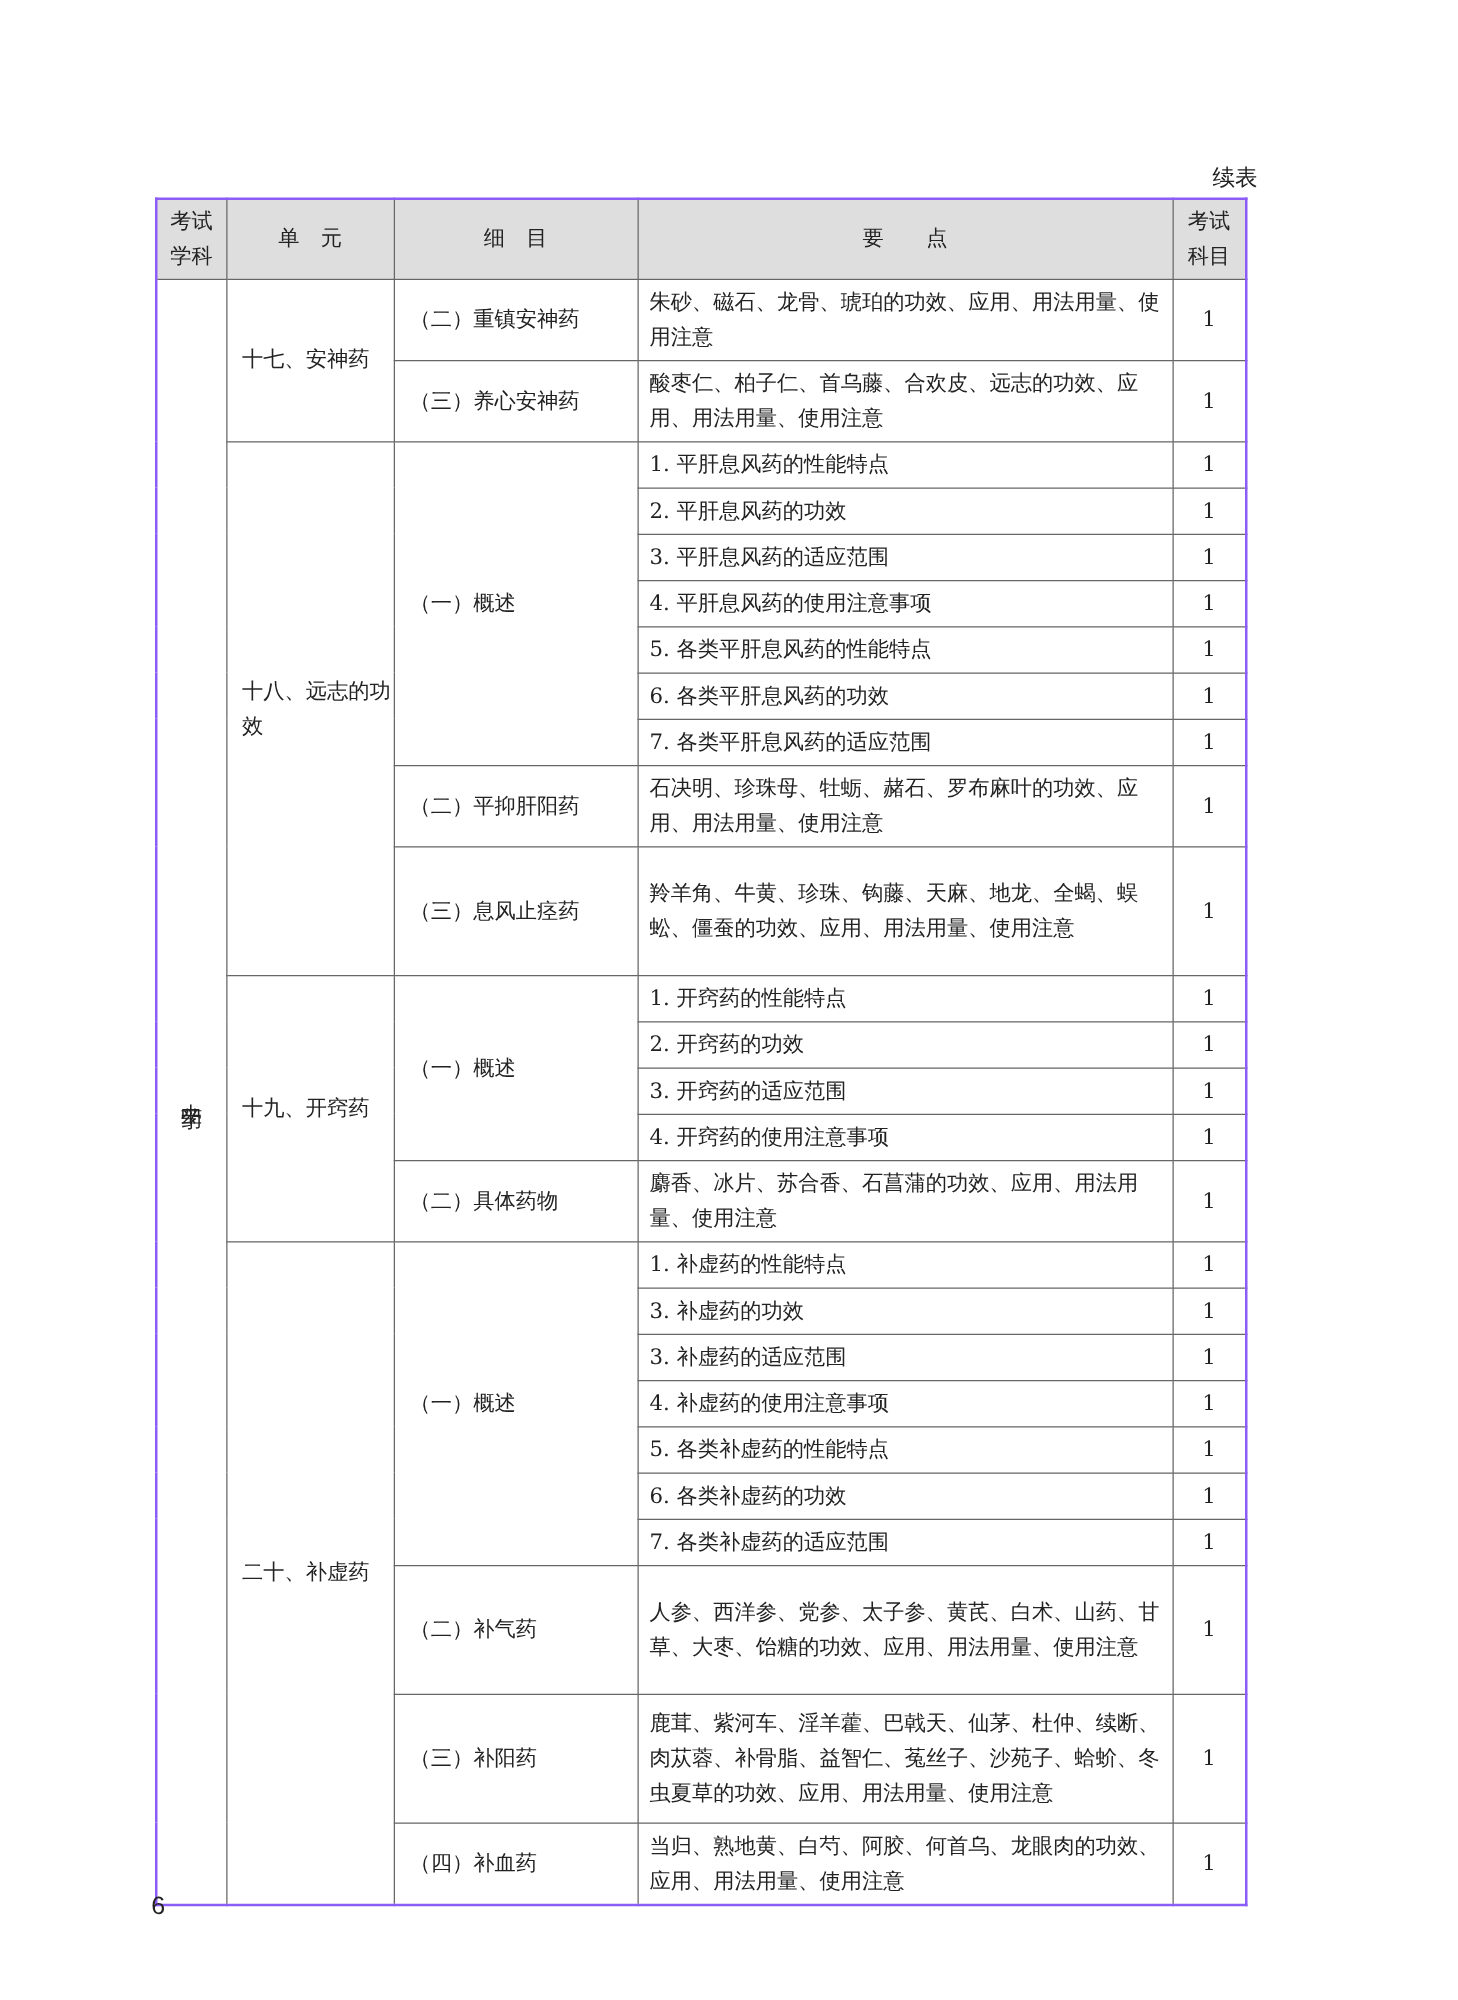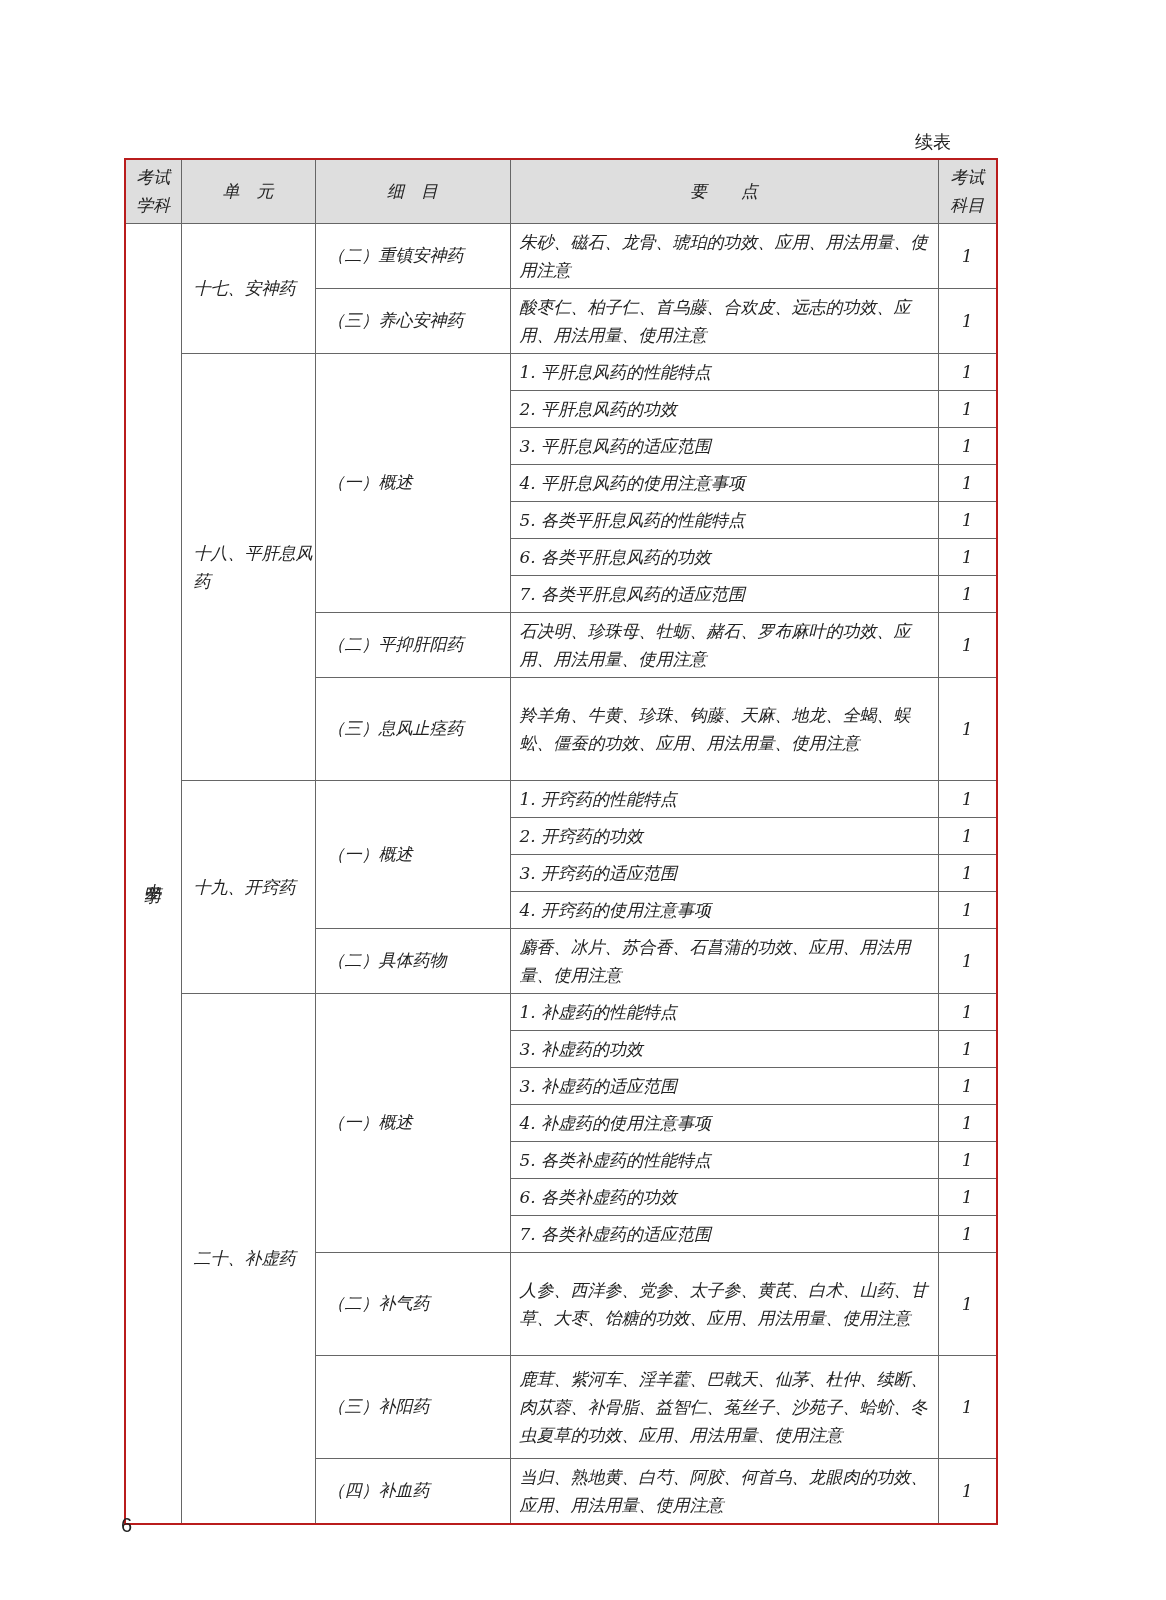--- a/index.html
+++ b/index.html
@@ -1,22 +1,22 @@
 <!DOCTYPE html>
 <html><head>
   <meta charset="utf-8">
   <style>
     html, body { margin: 0; padding: 0; background: #ffffff; }
     body { width: 1166px; height: 1600px; position: relative; overflow: hidden;
            font-family: "DejaVu Serif", "Liberation Serif", serif; color: #222; }
-    .cont { position: absolute; left: 915px; top: 130px; font-size: 18px; }
+    .cont { position: absolute; left: 970px; top: 130px; font-size: 18px; }
     table.syl { position: absolute; left: 124px; top: 158px; border-collapse: collapse;
                 table-layout: fixed; width: 872px; font-size: 17px; }
     table.syl td, table.syl th { border: 1px solid #666; padding: 0; vertical-align: middle; font-weight: normal; }
-    table.syl { border: 2px solid #b91c1c; font-style: italic; }
+    table.syl { border: 2px solid #8b5cf6; }
     th { background: #dedede; text-align: center; line-height: 28px; }
     col.c1 { width: 56px; } col.c2 { width: 134px; } col.c3 { width: 195px; }
     col.c4 { width: 428px; } col.c5 { width: 59px; }
     .subj { text-align: center; writing-mode: vertical-rl; text-orientation: upright;
             letter-spacing: 2px; }
     .unit { padding-left: 12px !important; line-height: 28px; margin-top: 47px; }
     .item { padding-left: 12px !important; }
     .pt { padding: 4px 8px 4px 9px !important; line-height: 28px; }
     .sc { text-align: center; }
     .page { position: absolute; left: 121px; top: 1514px; font-size: 20px;
@@ -51,21 +51,21 @@
         <td rowspan="1" class="item">（二）重镇安神药</td>
         <td class="pt">朱砂、磁石、龙骨、琥珀的功效、应用、用法用量、使用注意</td>
         <td class="sc">1</td>
       </tr>
       <tr style="height: 65px; padding-left: 12px;">
         <td rowspan="1" class="item">（三）养心安神药</td>
         <td class="pt">酸枣仁、柏子仁、首乌藤、合欢皮、远志的功效、应用、用法用量、使用注意</td>
         <td class="sc">1</td>
       </tr>
       <tr style="height: 37px;">
-        <td rowspan="9" class="unit">十八、平肝息风药</td>
+        <td rowspan="9" class="unit">十八、远志的功效</td>
         <td rowspan="7" class="item">（一）概述</td>
         <td class="pt">1. 平肝息风药的性能特点</td>
         <td class="sc">1</td>
       </tr>
       <tr style="height: 37px;">
         <td class="pt">2. 平肝息风药的功效</td>
         <td class="sc">1</td>
       </tr>
       <tr style="height: 37px; padding-left: 41px;">
         <td class="pt">3. 平肝息风药的适应范围</td>

